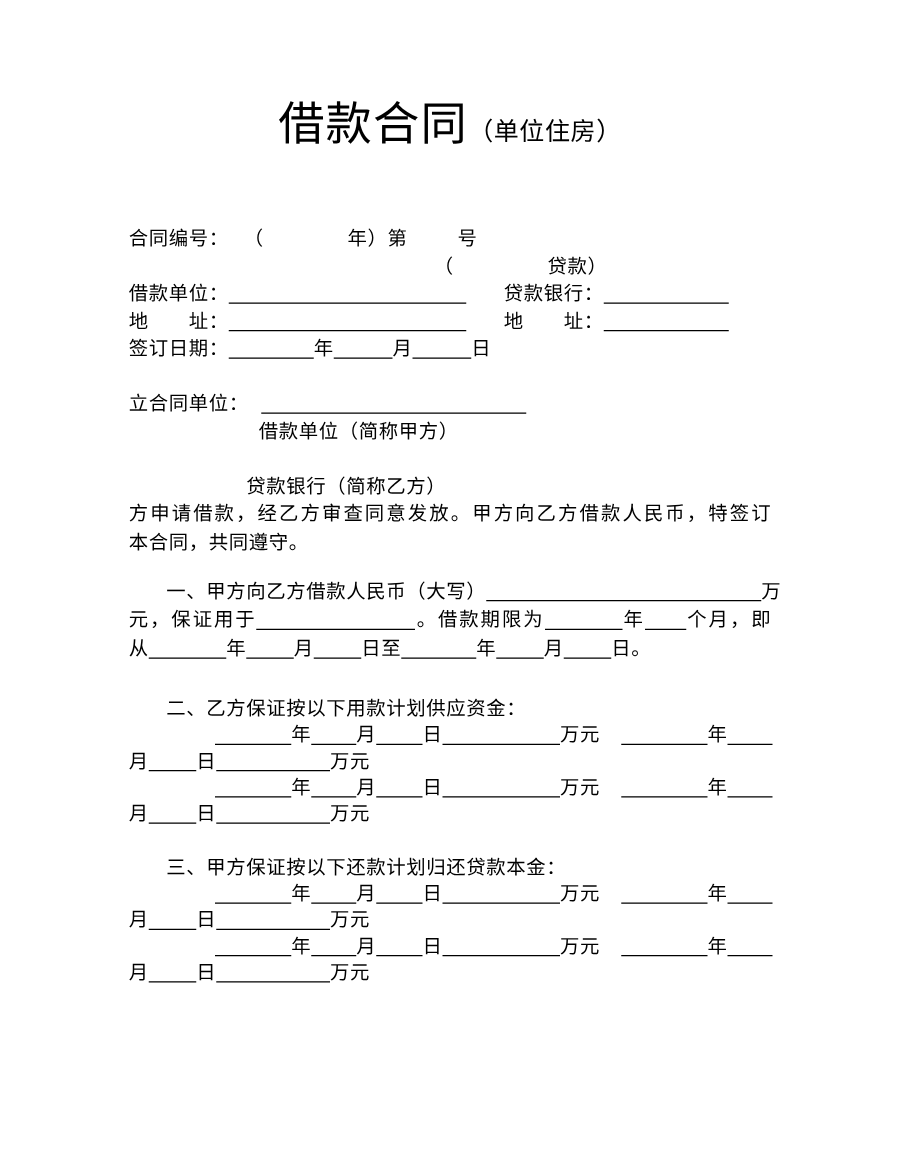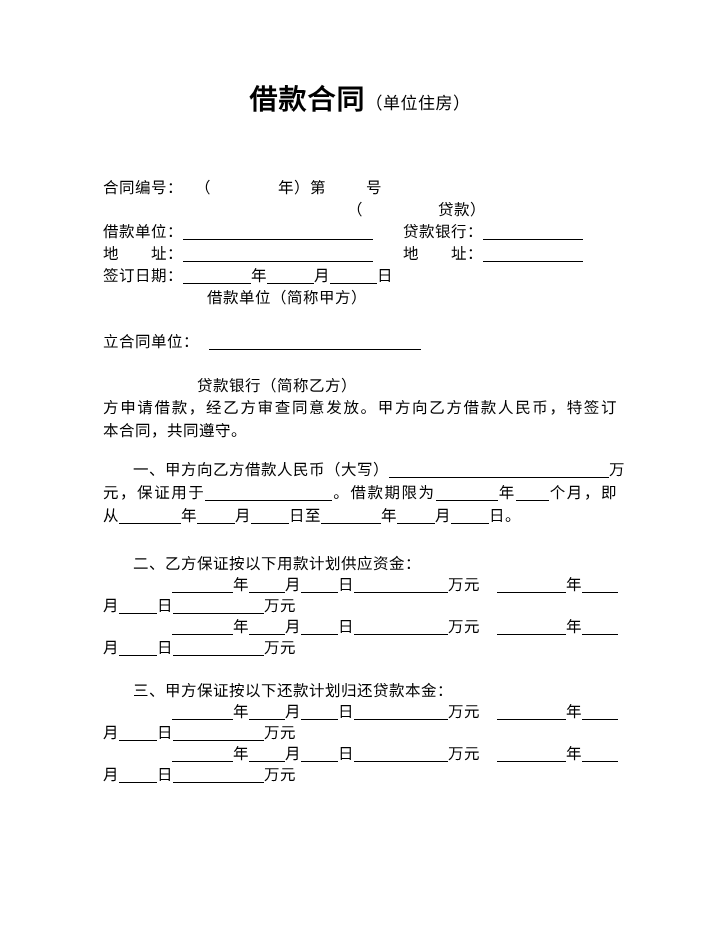--- a/index.html
+++ b/index.html
@@ -3,22 +3,22 @@
 <meta charset="utf-8">
 <style>
   html,body{margin:0;padding:0;background:#ffffff;}
   .page{
     width:720px;min-height:931px;background:#ffffff;color:#000000;
     font-family:"DejaVu Serif","Liberation Serif",serif;
     font-size:15.5px;letter-spacing:0.5px;box-sizing:border-box;
     overflow:hidden;
   }
   .title{padding-top:85px;text-align:center;line-height:30px;white-space:nowrap;}
-  .t-main{font-family:"DejaVu Sans","Liberation Sans",sans-serif;font-weight:bold;font-size:28px;letter-spacing:1px;}
-  .t-sub{font-size:17px;letter-spacing:0.5px;}
+  .t-main{font-family:"DejaVu Sans","Liberation Sans",sans-serif;font-weight:normal;font-size:37px;letter-spacing:1px;}
+  .t-sub{font-size:20px;letter-spacing:0.5px;}
   .content{margin-left:103px;width:514px;}
   .line{line-height:22px;white-space:nowrap;}
   .para{line-height:23px;white-space:nowrap;}
   .sched{line-height:21px;white-space:nowrap;}
   .flush{white-space:normal;text-align:justify;text-align-last:justify;}
   .txt{color:#000000;}
   .blank{display:inline-block;border-bottom:1px solid #000000;height:16px;vertical-align:-3px;}
   .gap{display:inline-block;height:1px;}
   .mt58{margin-top:58px}.mt22{margin-top:22px}.mt11{margin-top:11px}
   .mt16{margin-top:16px}.mt25{margin-top:25px}.mt21{margin-top:21px}
@@ -34,23 +34,23 @@
     <span class="t-main">借款合同</span><span class="t-sub">（单位住房）</span>
   </header>
 
   <div class="content">
 
     <div class="line mt58 ml35"><span class="txt">合同编号：</span><span class="gap" style="width: 12px;"></span><span class="txt">（</span><span class="gap" style="width: 67px;"></span><span class="txt">年）第</span><span class="gap" style="width: 40px;"></span><span class="txt">号</span></div>
     <div class="line ml244"><span class="txt">（</span><span class="gap" style="width: 75px;"></span><span class="txt">贷款）</span></div>
     <div class="line ml35"><span class="txt">借款单位：</span><span class="blank" style="width: 190px;"></span><span class="gap" style="width: 30px;"></span><span class="txt">贷款银行：</span><span class="blank" style="width: 100px;"></span></div>
     <div class="line ml35"><span class="txt">地　　址：</span><span class="blank" style="width: 190px;"></span><span class="gap" style="width: 30px;"></span><span class="txt">地　　址：</span><span class="blank" style="width: 100px;"></span></div>
     <div class="line ml35"><span class="txt">签订日期：</span><span class="blank" style="width: 68px;"></span><span class="txt">年</span><span class="blank" style="width: 47px;"></span><span class="txt">月</span><span class="blank" style="width: 47px;"></span><span class="txt">日</span></div>
+    <div class="line mt22 ml35"><span class="txt">立合同单位：</span><span class="gap" style="width: 10px;"></span><span class="blank" style="width: 212px;"></span></div>
+
     <div class="line ml104"><span class="txt">借款单位（简称甲方）</span></div>
-
-    <div class="line mt22 ml35"><span class="txt">立合同单位：</span><span class="gap" style="width: 10px;"></span><span class="blank" style="width: 212px;"></span></div>
 
     <div class="line mt22 ml94"><span class="txt">贷款银行（简称乙方）</span></div>
 
     <div class="para flush"><span class="txt">方申请借款，经乙方审查同意发放。甲方向乙方借款人民币，特签订</span></div>
     <div class="para"><span class="txt">本合同，共同遵守。</span></div>
 
     <div class="para mt16 ml30"><span class="txt">一、甲方向乙方借款人民币（大写）</span><span class="blank" style="width: 220px;"></span><span class="txt">万</span></div>
     <div class="para flush"><span class="txt">元，保证用于</span><span class="blank" style="width: 127px;"></span><span class="txt">。借款期限为</span><span class="blank" style="width: 62px;"></span><span class="txt">年</span><span class="blank" style="width: 33px;"></span><span class="txt">个月，即</span></div>
     <div class="para"><span class="txt">从</span><span class="blank" style="width: 62px;"></span><span class="txt">年</span><span class="blank" style="width: 38px;"></span><span class="txt">月</span><span class="blank" style="width: 38px;"></span><span class="txt">日至</span><span class="blank" style="width: 60px;"></span><span class="txt">年</span><span class="blank" style="width: 38px;"></span><span class="txt">月</span><span class="blank" style="width: 38px;"></span><span class="txt">日。</span></div>
 

